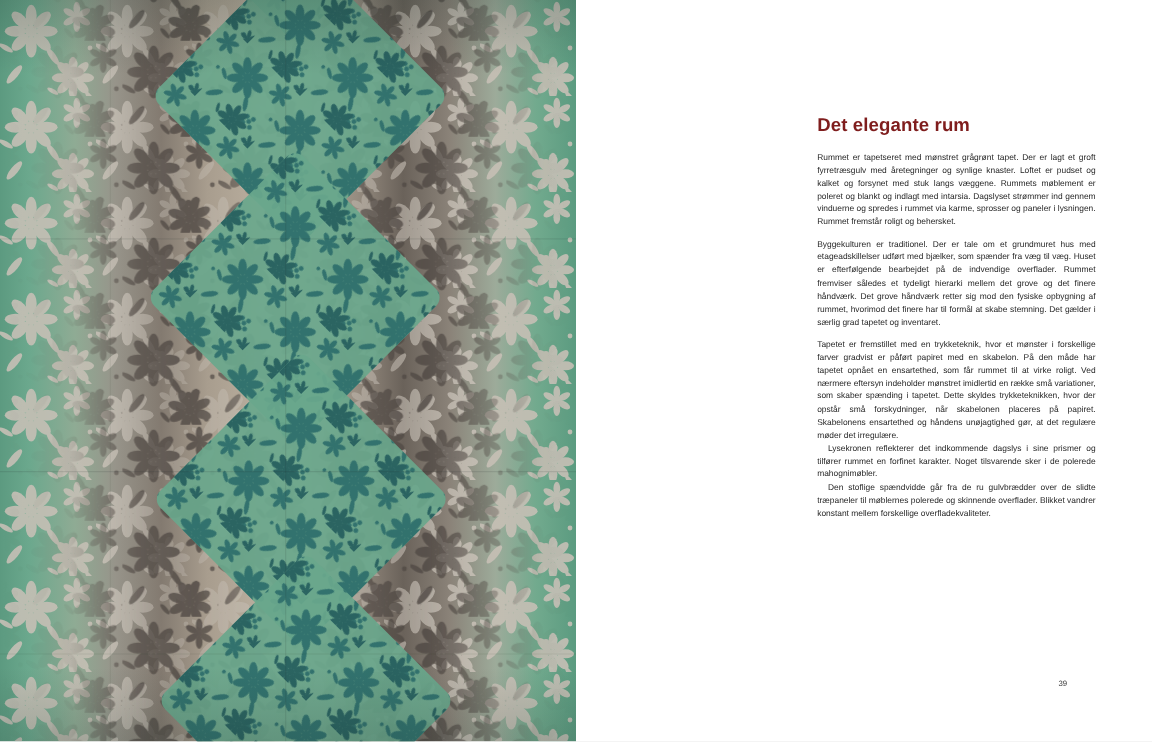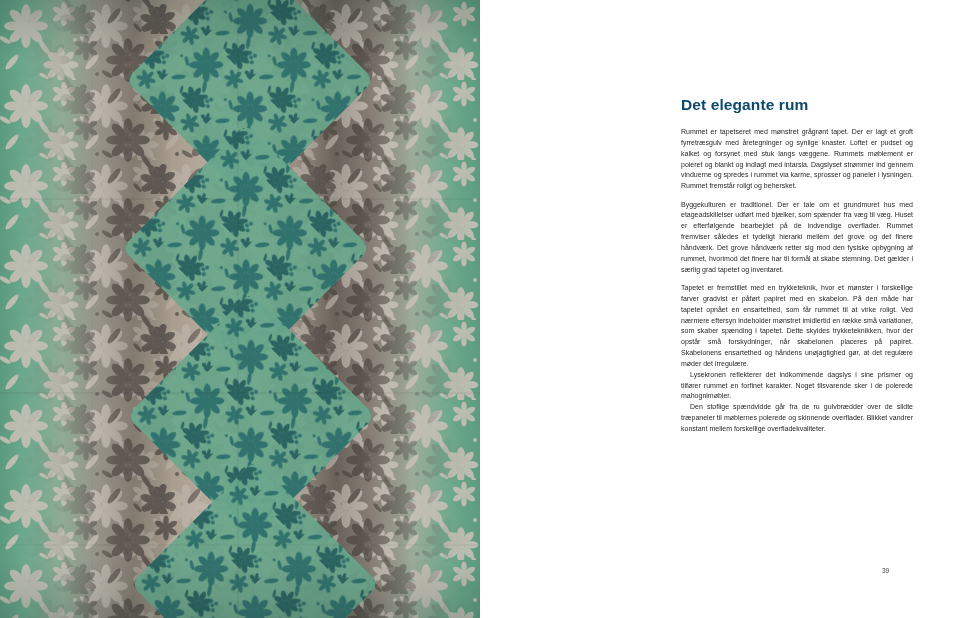--- a/index.html
+++ b/index.html
@@ -5,21 +5,21 @@
   html,body{margin:0;padding:0;background:#e8e8e8;}
   .spread{
     position:relative;width:960px;height:618px;overflow:hidden;background:#ffffff;
     font-family:"Liberation Sans",sans-serif;
   }
   .photo-page{position:absolute;left:0;top:0;width:480px;height:618px;overflow:hidden;}
   .photo-page svg{display:block;}
   .text-page{position:absolute;left:480px;top:0;width:480px;height:618px;background:#ffffff;}
   .page-title{
     position:absolute;left:201px;top:86px;width:240px;
-    font-size:15.5px;font-weight:bold;letter-spacing:.1px;color:#0c4a6e;
+    font-size:15.5px;font-weight:bold;letter-spacing:.1px;color:#7f1d1d;
   }
   .body-col{
     position:absolute;left:201px;top:127px;width:232px;
     font-size:7px;line-height:10.85px;text-align:justify;color:#272727;
   }
   .body-col p{margin:0;}
   .body-col p.spaced{margin-bottom:7.5px;}
   .body-col p.runin{text-indent:9px;}
   .page-number{
     position:absolute;left:402px;top:567px;font-size:6.5px;color:#3a3a3a;

